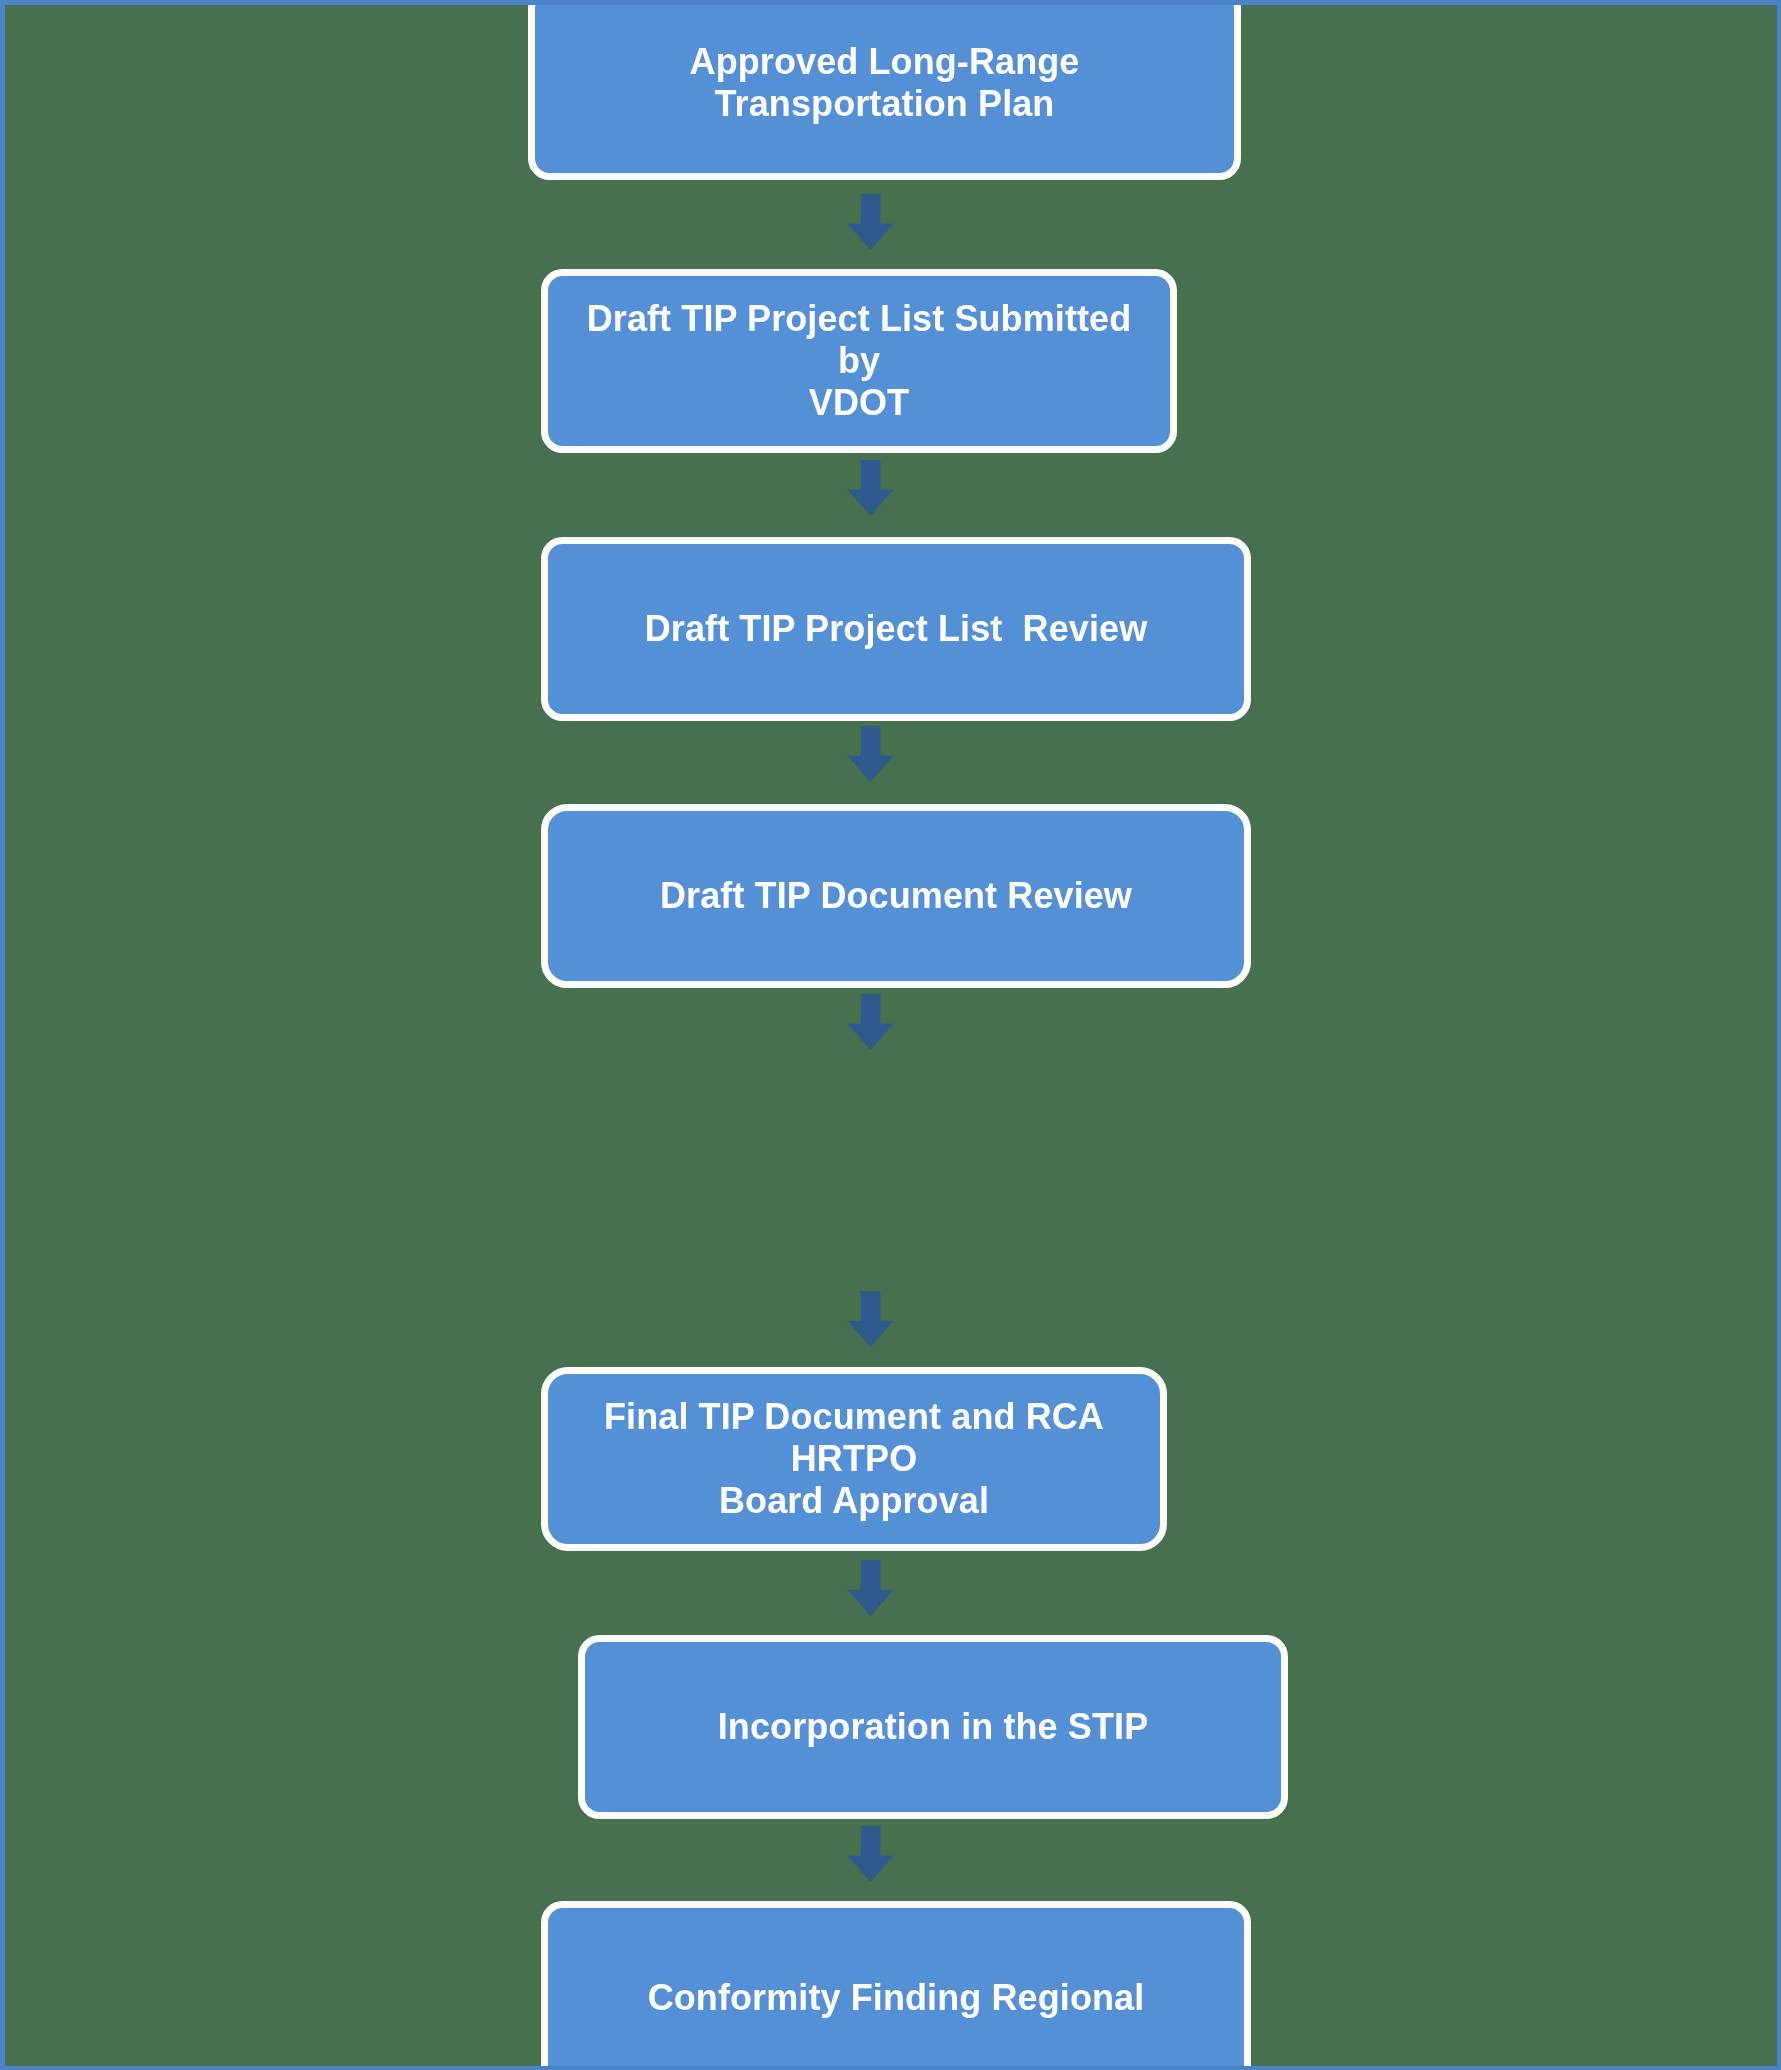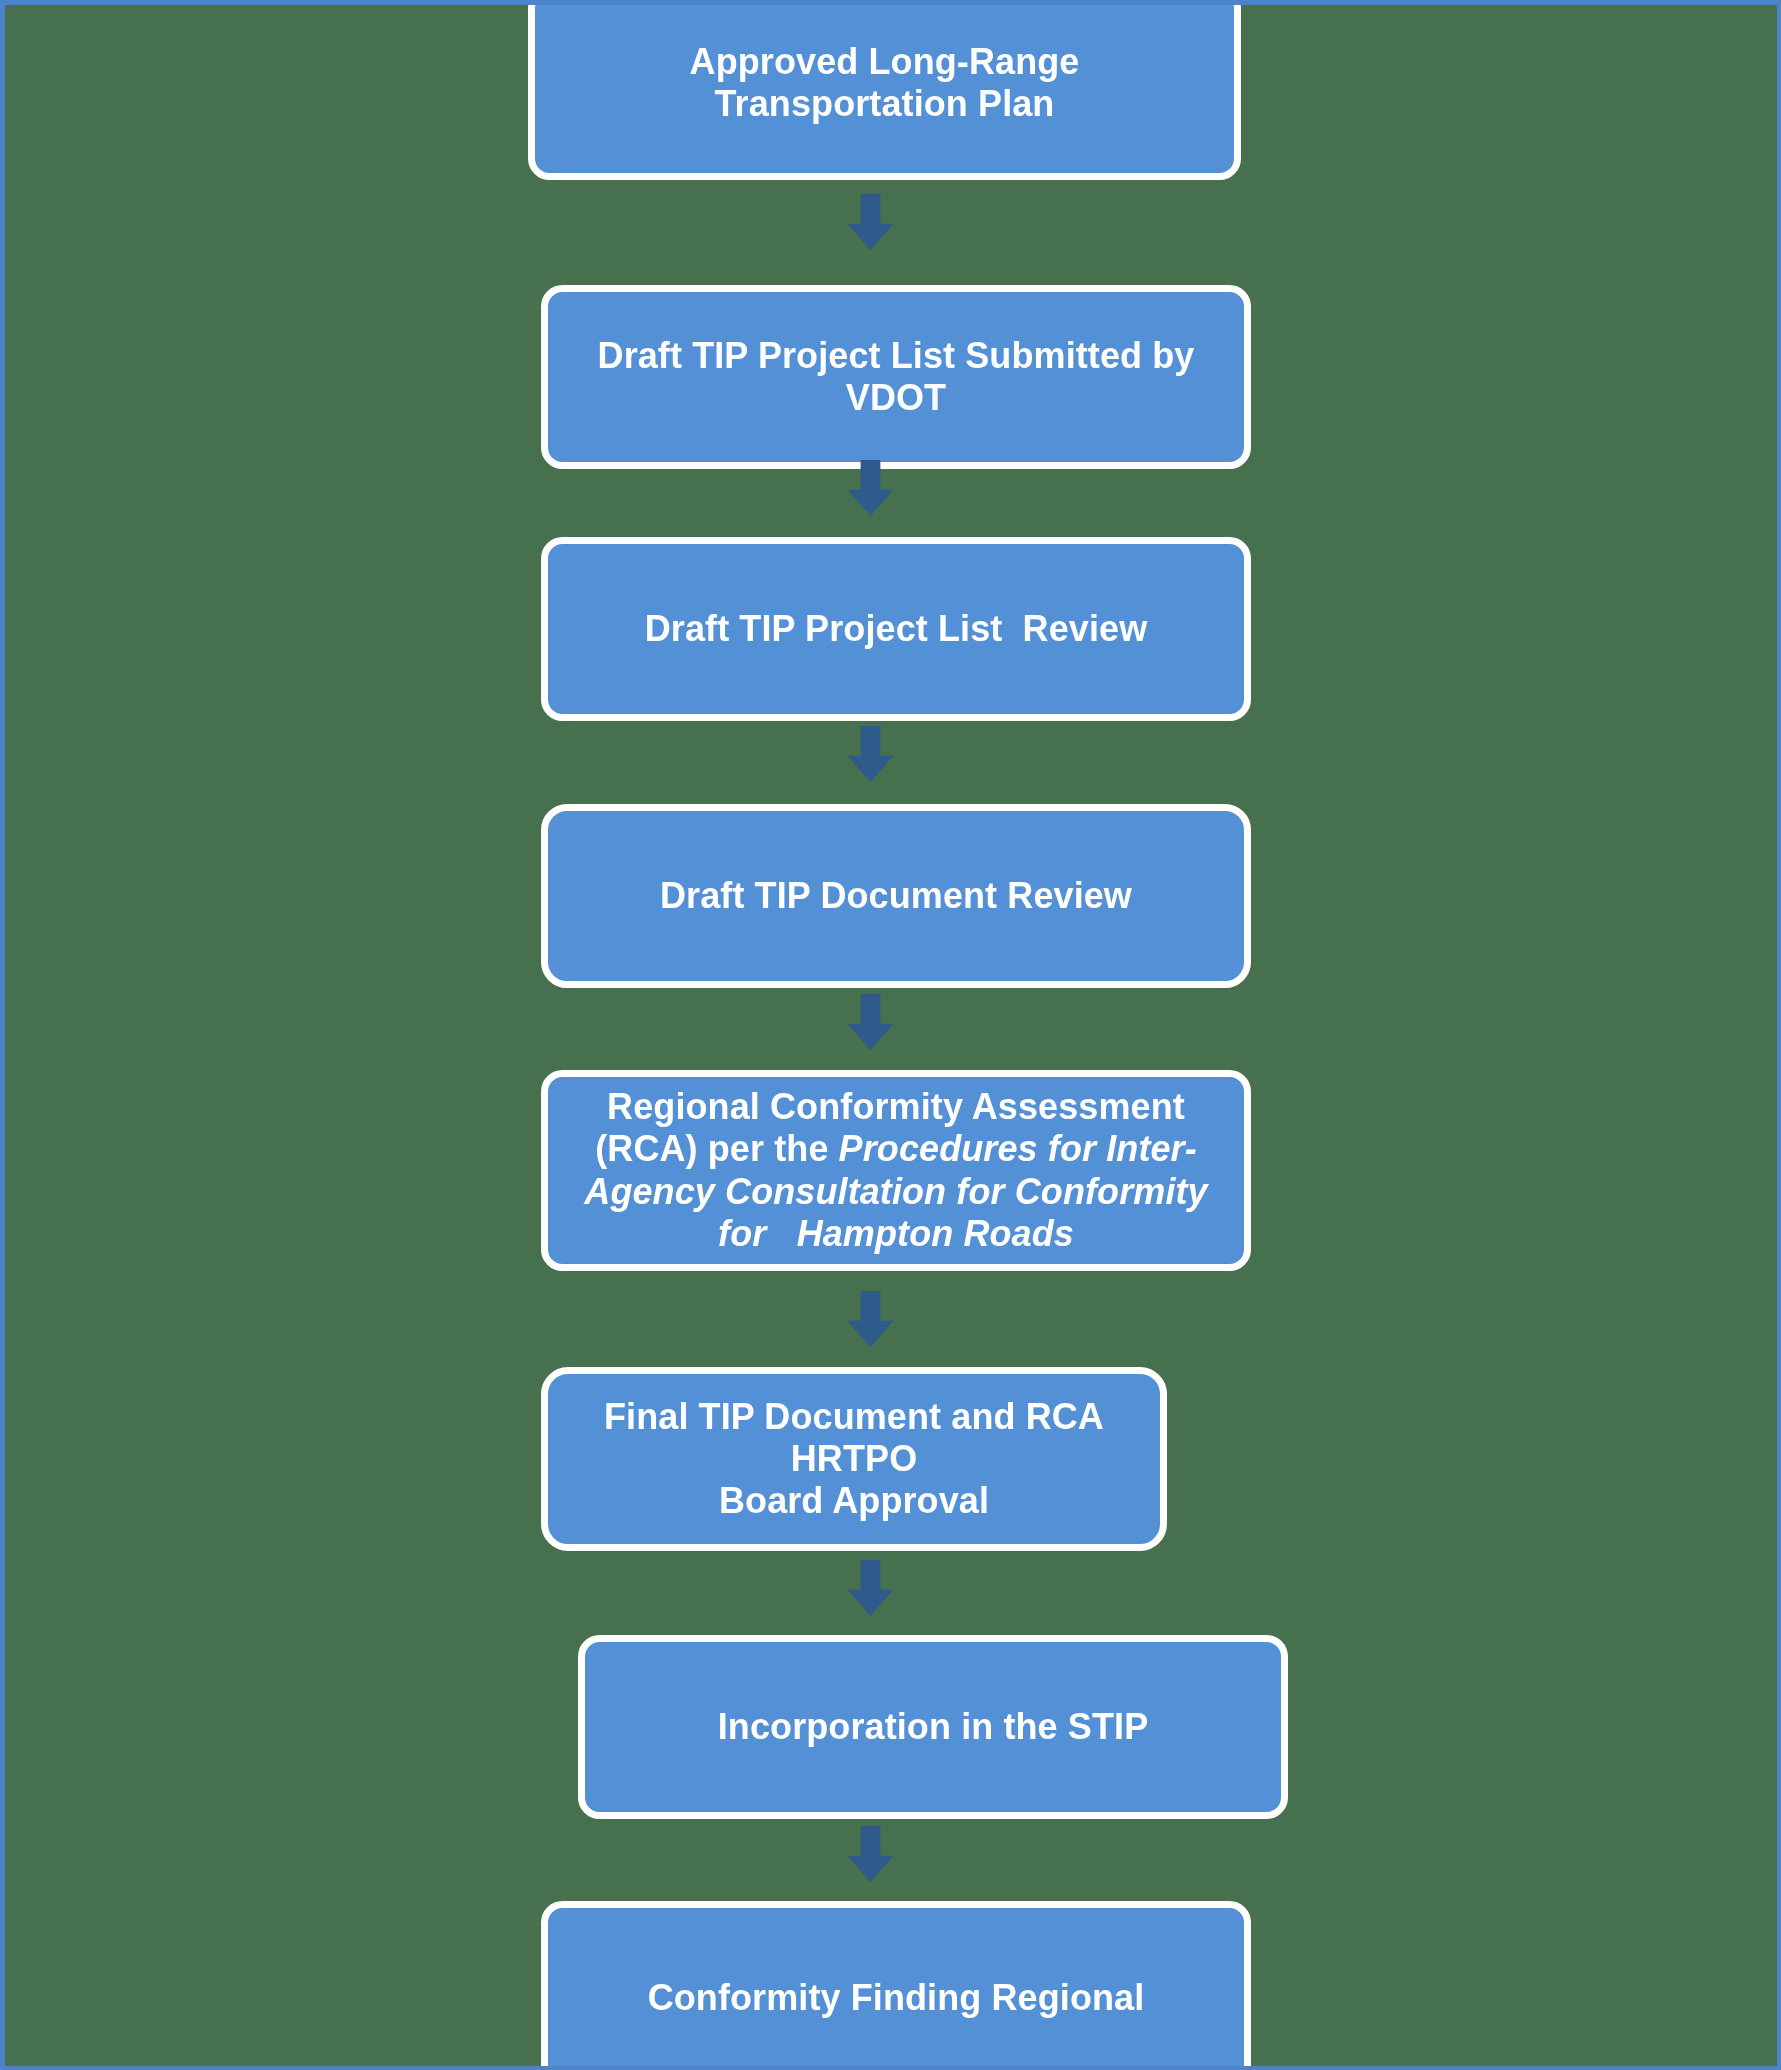--- a/index.html
+++ b/index.html
@@ -54,21 +54,21 @@
     width: 47px;
     height: 56px;
   }
   .arrow svg {
     display: block;
     width: 100%;
     height: 100%;
   }
   
   #n0 { left: 523px;  top: -18.3px;   width: 713px;  height: 193px; }
-  #n1 { left: 536px;  top: 280px;   width: 710px;  height: 184px; }
+  #n1 { left: 536px;  top: 264px;   width: 636px;  height: 184px; }
   #n2 { left: 536px;  top: 532px;   width: 710px;  height: 184px; }
   #n3 { left: 536px;  top: 799px;   width: 710px;  height: 184px; border-radius: 26px; }
   #n4 { left: 536px;  top: 1065px;  width: 710px;  height: 201px; }
   #n5 { left: 536px;  top: 1362px;  width: 626px;  height: 184px; border-radius: 27px; }
   #n6 { left: 536px;  top: 1630px;  width: 710px;  height: 184px; margin-left: 37px; }
   #n7 { left: 536px;  top: 1896px;  width: 710px;  height: 195px; }
   
   #a0 { left: 842px; top: 189px; }
   #a1 { left: 842px; top: 455px; }
   #a2 { left: 842px; top: 721px; }
@@ -118,23 +118,20 @@
     <div class="node" id="n3">
       <span class="txt">Draft TIP Document Review</span>
     </div>
 
     <div class="arrow" id="a3">
       <svg viewBox="0 0 56 68" xmlns="http://www.w3.org/2000/svg" aria-hidden="true">
         <polygon points="16,0 40,0 40,36 56,36 28,68 0,36 16,36" fill="#2E5B8C"></polygon>
       </svg>
     </div>
 
-    <div class="node" id="n4">
-      <span class="txt"><span>Regional Conformity Assessment (RCA) per the </span><span class="ital">Procedures for Inter-Agency Consultation for Conformity for   Hampton Roads</span></span>
-    </div>
 
     <div class="arrow" id="a4">
       <svg viewBox="0 0 56 68" xmlns="http://www.w3.org/2000/svg" aria-hidden="true">
         <polygon points="16,0 40,0 40,36 56,36 28,68 0,36 16,36" fill="#2E5B8C"></polygon>
       </svg>
     </div>
 
     <div class="node" id="n5">
       <span class="txt">Final TIP Document and RCA HRTPO
 Board Approval</span>

